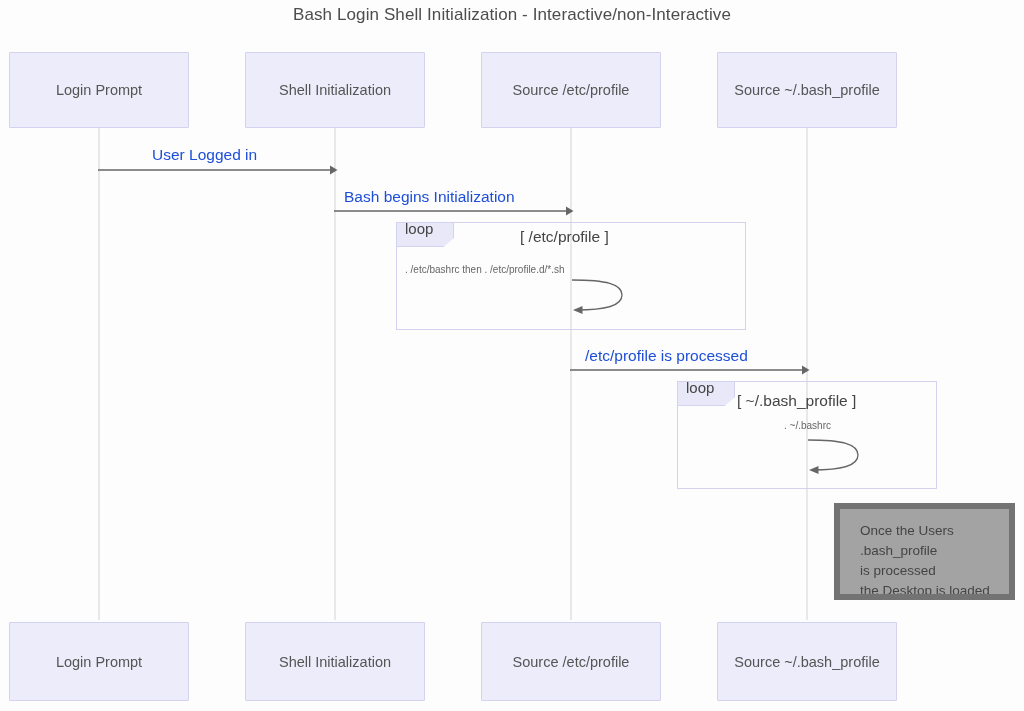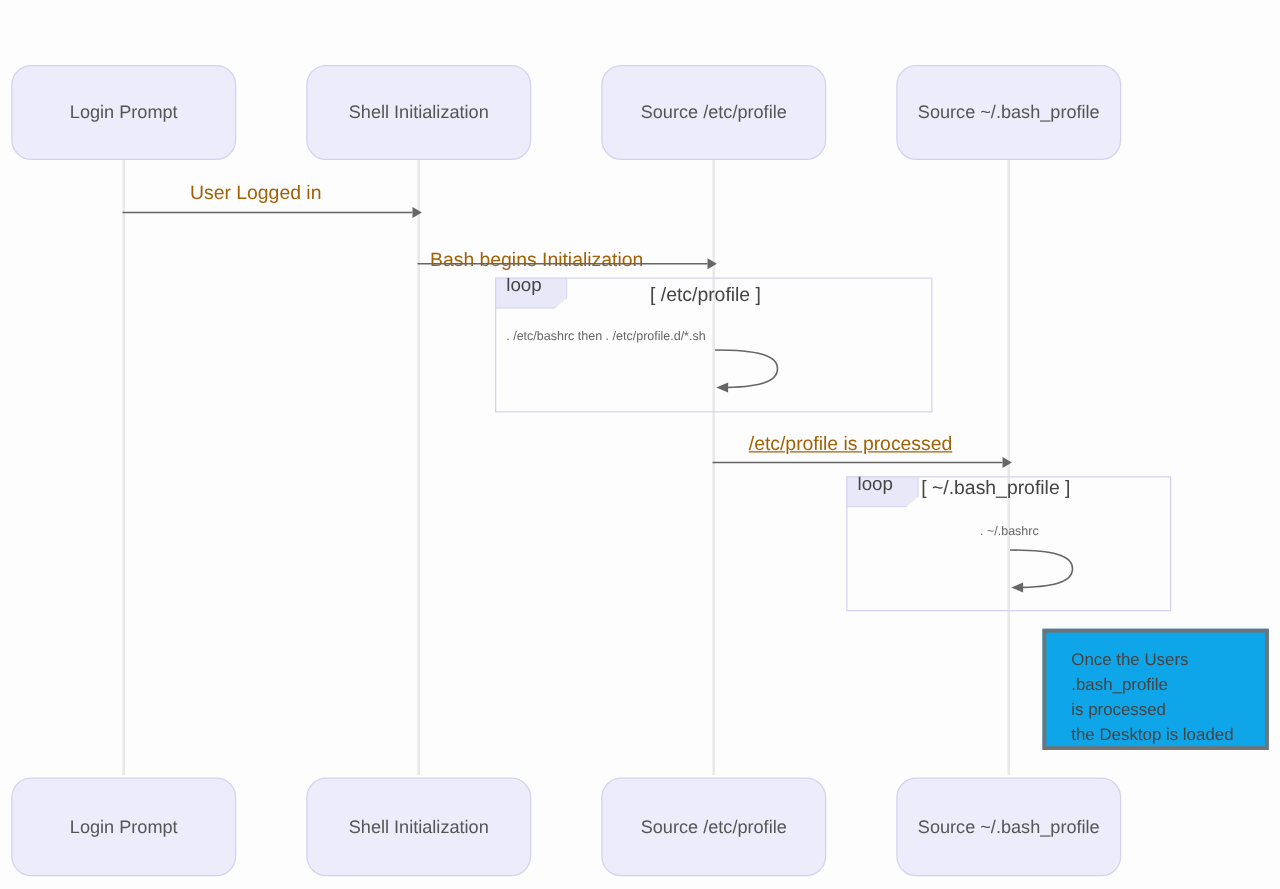--- a/index.html
+++ b/index.html
@@ -42,21 +42,21 @@
     position: absolute;
     width: 2px;
     background: #e8e8e8;
   }
 
   
   .actor-box {
     position: absolute;
     background: #ececfb;
     border: 1px solid #d3d3f0;
-    border-radius: 16px;
+    border-radius: 1px;
     box-sizing: border-box;
     display: flex;
     align-items: center;
     justify-content: center;
   }
   .actor-label {
     font-size: 14.5px;
     color: #555555;
     white-space: nowrap;
   }
@@ -99,54 +99,55 @@
     font-size: 10px;
     color: #666666;
     white-space: nowrap;
     line-height: 1;
   }
 
   
   .msg-label {
     position: absolute;
     font-size: 15.5px;
-    color: #a16207;
+    color: #1d4ed8;
     white-space: nowrap;
     line-height: 1;
   }
   .msg-arrow {
     position: absolute;
   }
   .self-arrow {
     position: absolute;
   }
 
   
   .note-box {
     position: absolute;
-    background: #0ea5e9;
-    border: 3px solid #737373;
+    background: #a3a3a3;
+    border: 6px solid #737373;
     box-sizing: border-box;
     overflow: hidden;
   }
   .note-text {
     position: absolute;
     left: 20px;
     top: 12px;
     font-size: 13.5px;
     line-height: 20px;
     color: #444444;
     white-space: pre;
   }
 </style>
 </head>
 <body>
 
 <div id="diagram-root">
 
+  <div class="diagram-title">Bash Login Shell Initialization - Interactive/non-Interactive</div>
 
   <div class="lifeline" style="left:98px;  top:128px; height:492px;"></div>
   <div class="lifeline" style="left:334px; top:128px; height:492px;"></div>
   <div class="lifeline" style="left:570px; top:128px; height:492px;"></div>
   <div class="lifeline" style="left:806px; top:128px; height:492px;"></div>
 
   <div class="actor-box" style="left:9px; top:52px; width:180px; height:76px;">
     <span class="actor-label">Login Prompt</span>
   </div>
   <div class="actor-box" style="left:245px; top:52px; width:180px; height:76px;">
@@ -158,50 +159,50 @@
   <div class="actor-box" style="left:717px; top:52px; width:180px; height:76px;">
     <span class="actor-label">Source ~/.bash_profile</span>
   </div>
 
   <div class="msg-label" style="left:152px; top:147px;">User Logged in</div>
   <svg class="msg-arrow" style="left:96px; top:162px;" width="244" height="16" viewBox="0 0 244 16">
     <line x1="2" y1="8" x2="234" y2="8" stroke="#666666" stroke-width="1.3"></line>
     <path d="M234 3.6 L241.5 8 L234 12.4 Z" fill="#666666"></path>
   </svg>
 
-  <div class="msg-label" style="left:344px; top:189px;margin-top:12px;">Bash begins Initialization</div>
+  <div class="msg-label" style="left:344px; top:189px;">Bash begins Initialization</div>
   <svg class="msg-arrow" style="left:332px; top:203px;" width="244" height="16" viewBox="0 0 244 16">
     <line x1="2" y1="8" x2="234" y2="8" stroke="#666666" stroke-width="1.3"></line>
     <path d="M234 3.6 L241.5 8 L234 12.4 Z" fill="#666666"></path>
   </svg>
 
   <div class="loop-box" style="left:396px; top:222px; width:350px; height:108px;">
     <div class="loop-tab" style="width:58px;">
       <span class="loop-tab-label">loop</span>
     </div>
   </div>
   <div class="loop-cond" style="left:497px; top:229px;margin-left:23px;">[ /etc/profile ]</div>
   <div class="loop-msg" style="left:405px; top:265px;">. /etc/bashrc then . /etc/profile.d/*.sh</div>
   <svg class="self-arrow" style="left:566px; top:276px;" width="70" height="42" viewBox="0 0 70 42">
     <path d="M6 4 C 40 4, 56 8, 56 19 C 56 30, 40 34, 10 34" fill="none" stroke="#666666" stroke-width="1.3"></path>
     <path d="M16.5 30 L7 34 L16.5 38 Z" fill="#666666"></path>
   </svg>
 
-  <div class="msg-label" style="left:599px; top:348px;text-decoration:underline;">/etc/profile is processed</div>
+  <div class="msg-label" style="left:585px; top:348px;">/etc/profile is processed</div>
   <svg class="msg-arrow" style="left:568px; top:362px;" width="244" height="16" viewBox="0 0 244 16">
     <line x1="2" y1="8" x2="234" y2="8" stroke="#666666" stroke-width="1.3"></line>
     <path d="M234 3.6 L241.5 8 L234 12.4 Z" fill="#666666"></path>
   </svg>
 
   <div class="loop-box" style="left:677px; top:381px; width:260px; height:108px;">
     <div class="loop-tab" style="width:58px;">
       <span class="loop-tab-label">loop</span>
     </div>
   </div>
-  <div class="loop-cond" style="left:737px; top:383px;">[ ~/.bash_profile ]</div>
+  <div class="loop-cond" style="left:737px; top:393px;">[ ~/.bash_profile ]</div>
   <div class="loop-msg" style="left:754px; top:421px;margin-left:30px;">. ~/.bashrc</div>
   <svg class="self-arrow" style="left:802px; top:436px;" width="70" height="42" viewBox="0 0 70 42">
     <path d="M6 4 C 40 4, 56 8, 56 19 C 56 30, 40 34, 10 34" fill="none" stroke="#666666" stroke-width="1.3"></path>
     <path d="M16.5 30 L7 34 L16.5 38 Z" fill="#666666"></path>
   </svg>
 
   <div class="note-box" style="left:834px; top:503px; width:181px; height:97px;">
     <div class="note-text">Once the Users
 .bash_profile
 is processed

